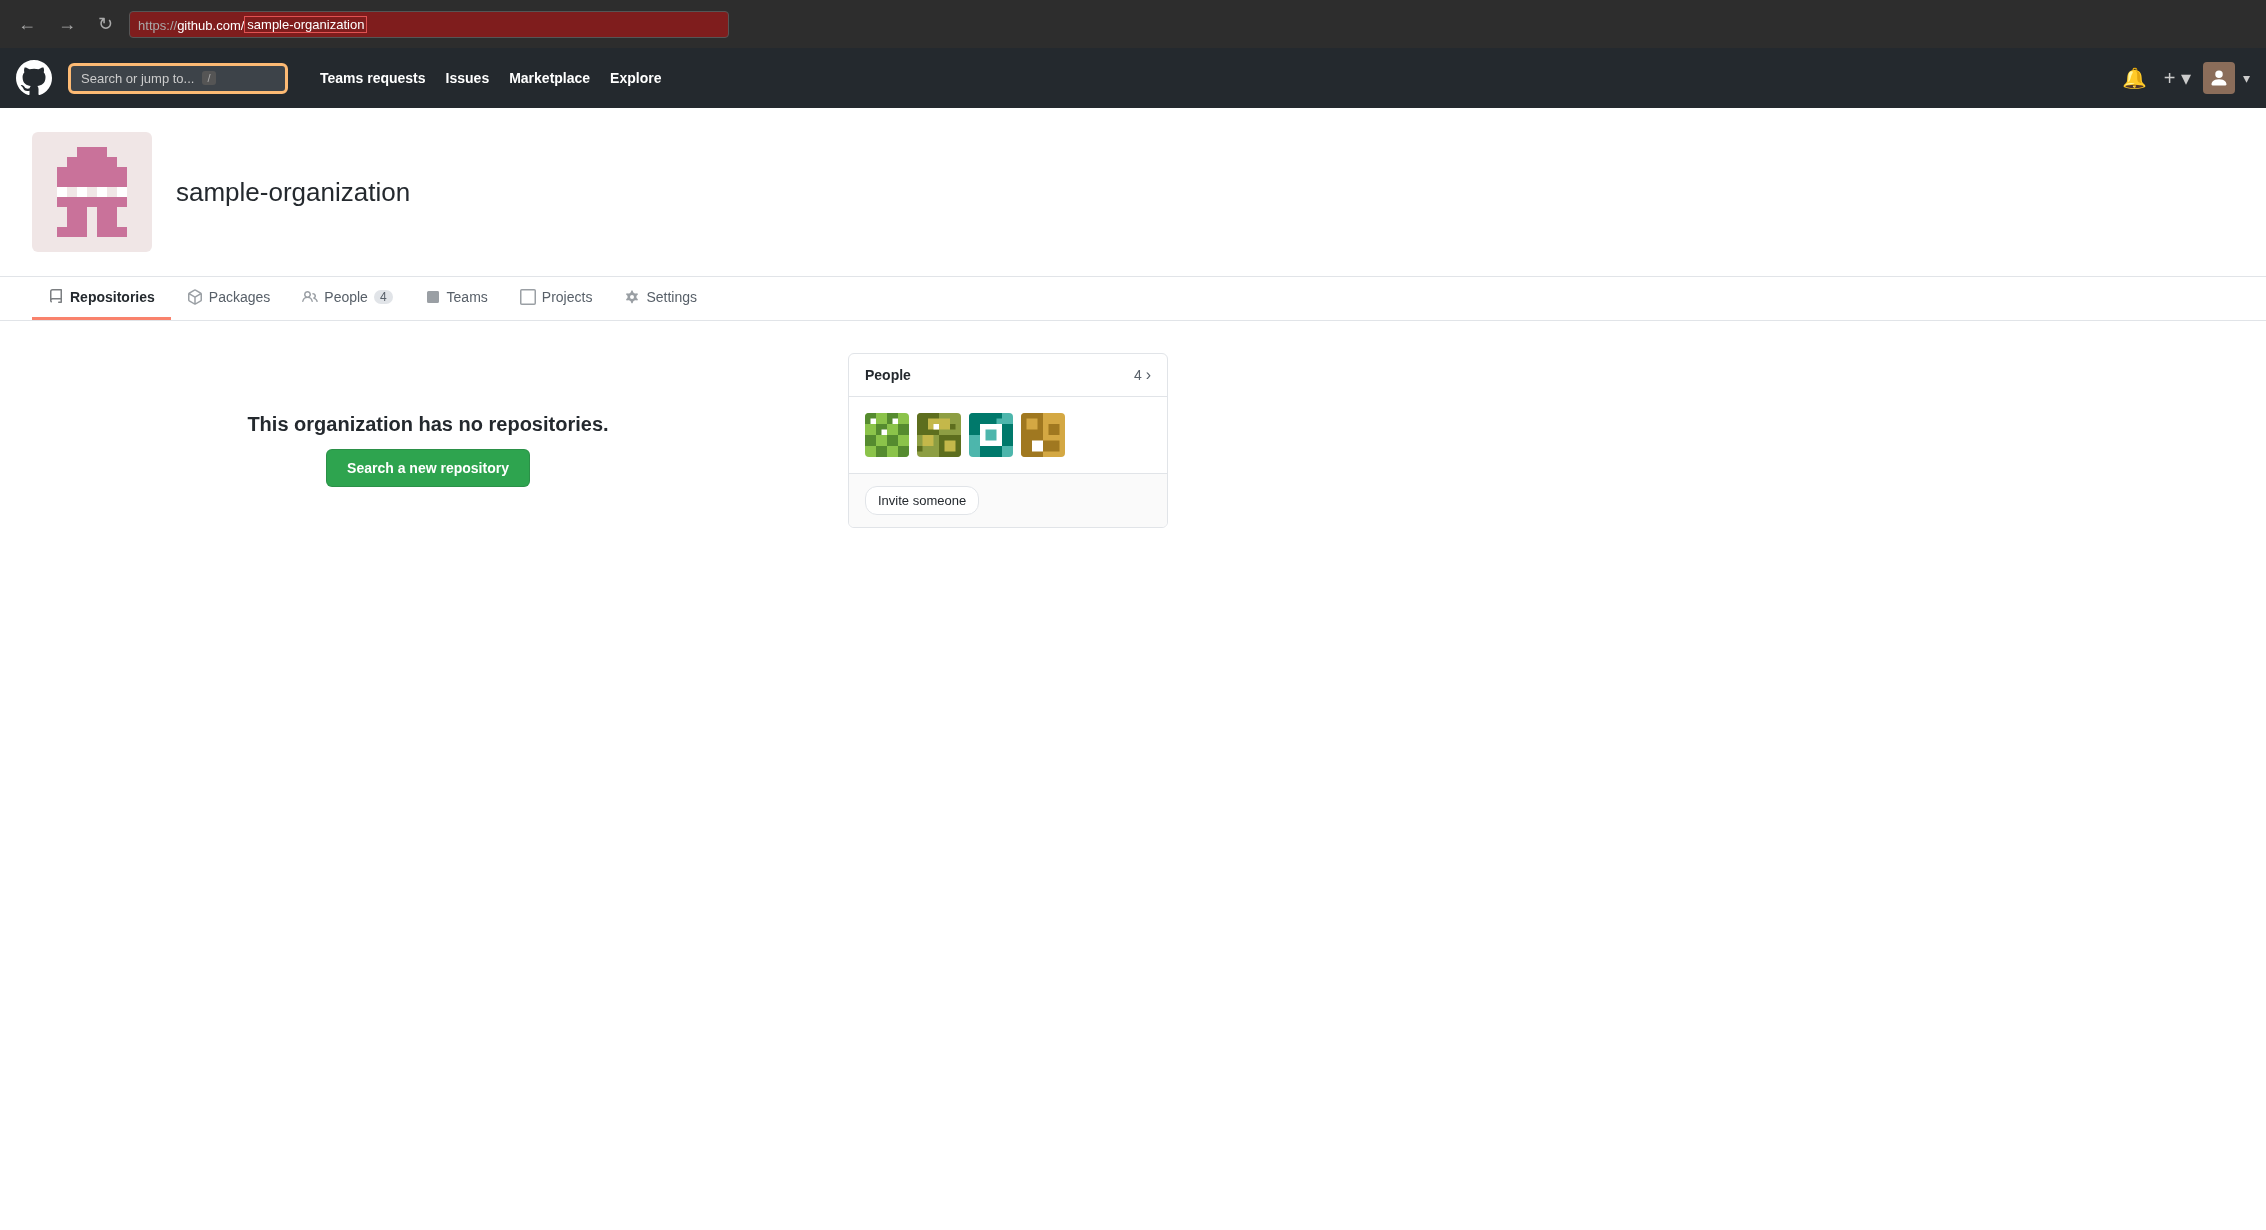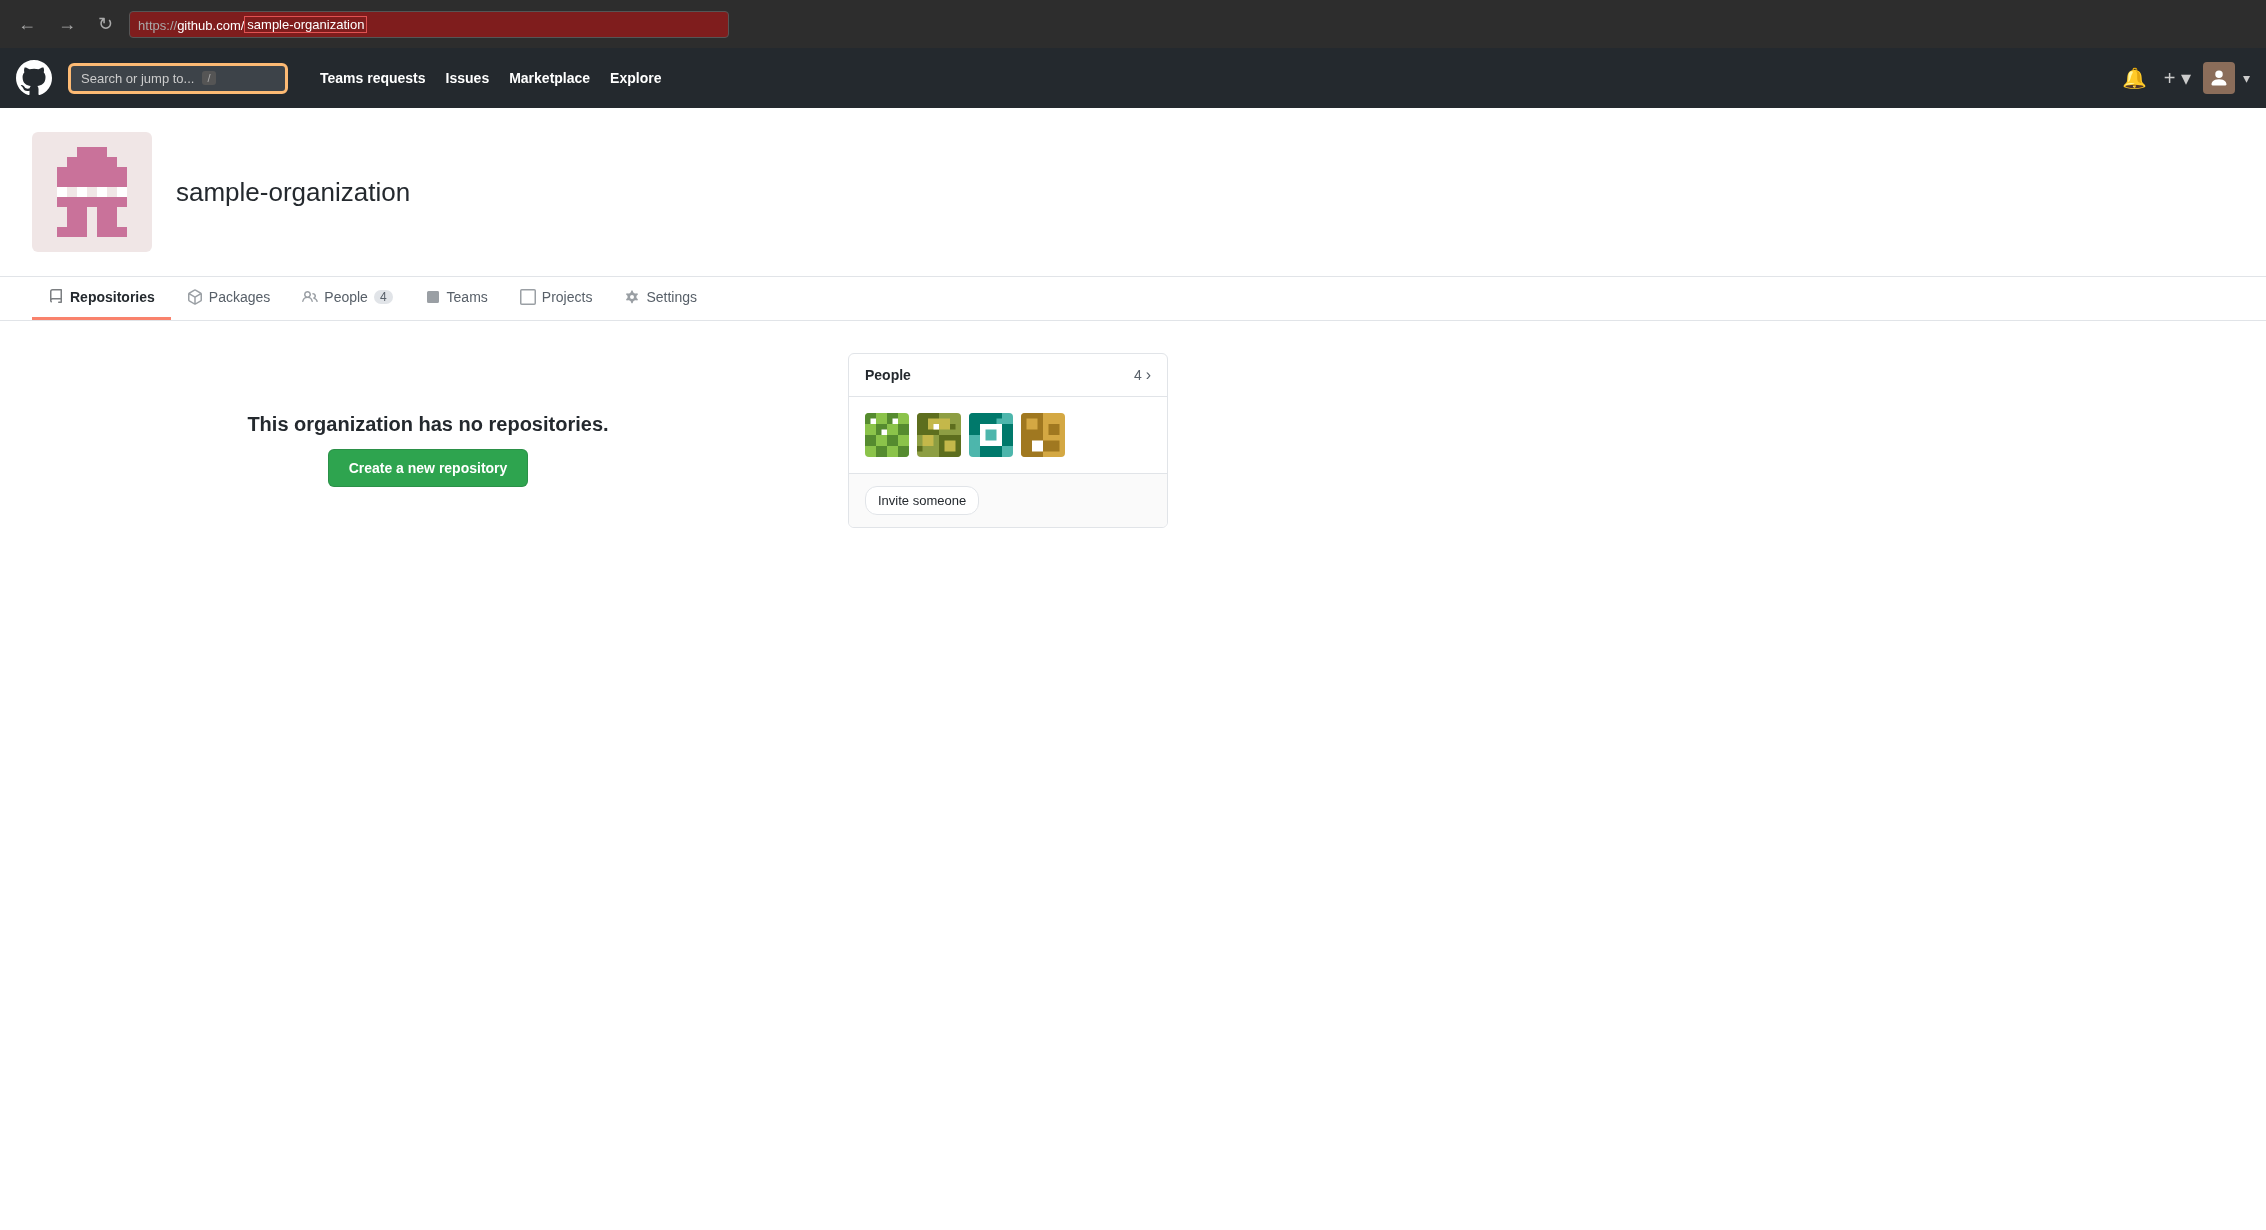--- a/index.html
+++ b/index.html
@@ -158,21 +158,21 @@
       <svg width="16" height="16" viewBox="0 0 16 16" fill="currentColor" class="tab-icon">
           <path fill-rule="evenodd" d="M7.429 1.525a6.593 6.593 0 011.142 0c.036.003.108.036.137.146l.289 1.105c.147.56.55.967.997 1.189.174.086.341.183.501.29.417.278.97.423 1.53.27l1.102-.303c.11-.03.175.016.195.046a6.57 6.57 0 01.571.99c.053.116.03.19-.023.24l-.795.736a1.996 1.996 0 00-.659 1.327 5.416 5.416 0 010 .596c.01.49.232.967.66 1.326l.795.737c.052.05.076.124.022.24a6.57 6.57 0 01-.57.99c-.02.03-.085.076-.196.046l-1.102-.303c-.56-.153-1.113-.008-1.53.27-.16.107-.327.204-.5.29-.449.222-.851.628-.998 1.189l-.289 1.105c-.029.11-.101.143-.137.146a6.593 6.593 0 01-1.142 0c-.036-.003-.108-.036-.137-.146l-.289-1.105c-.147-.56-.55-.967-.997-1.189a4.416 4.416 0 01-.501-.29c-.417-.278-.97-.423-1.53-.27l-1.102.303c-.11.03-.175-.016-.195-.046a6.568 6.568 0 01-.571-.99c-.053-.116-.03-.19.023-.24l.795-.736a1.996 1.996 0 00.659-1.327 5.416 5.416 0 010-.596 1.996 1.996 0 00-.66-1.326l-.795-.737c-.052-.05-.076-.124-.022-.24a6.568 6.568 0 01.57-.99c.02-.03.085-.076.196-.046l1.102.303c.56.153 1.113.008 1.53-.27.16-.107.327-.204.5-.29.449-.222.851-.628.998-1.189l.289-1.105c.029-.11.101-.143.137-.146zM8 10a2 2 0 100-4 2 2 0 000 4z"></path>
         </svg>
       Settings
     </a>
   </div>
 
   <div class="main-body">
     <div class="main-content">
       <p class="no-repos-text">This organization has no repositories.</p>
-      <a class="create-repo-btn" href="#">Create a new repository</a>
+      <a class="create-repo-btn" href="#">Search a new repository</a>
     </div>
 
     <aside class="sidebar">
       <div class="sidebar-card">
         <div class="sidebar-card-header">
           <span class="sidebar-card-title">People</span>
           <span class="sidebar-card-count">
             <span>4</span>
             <span class="arrow">›</span>
           </span>

